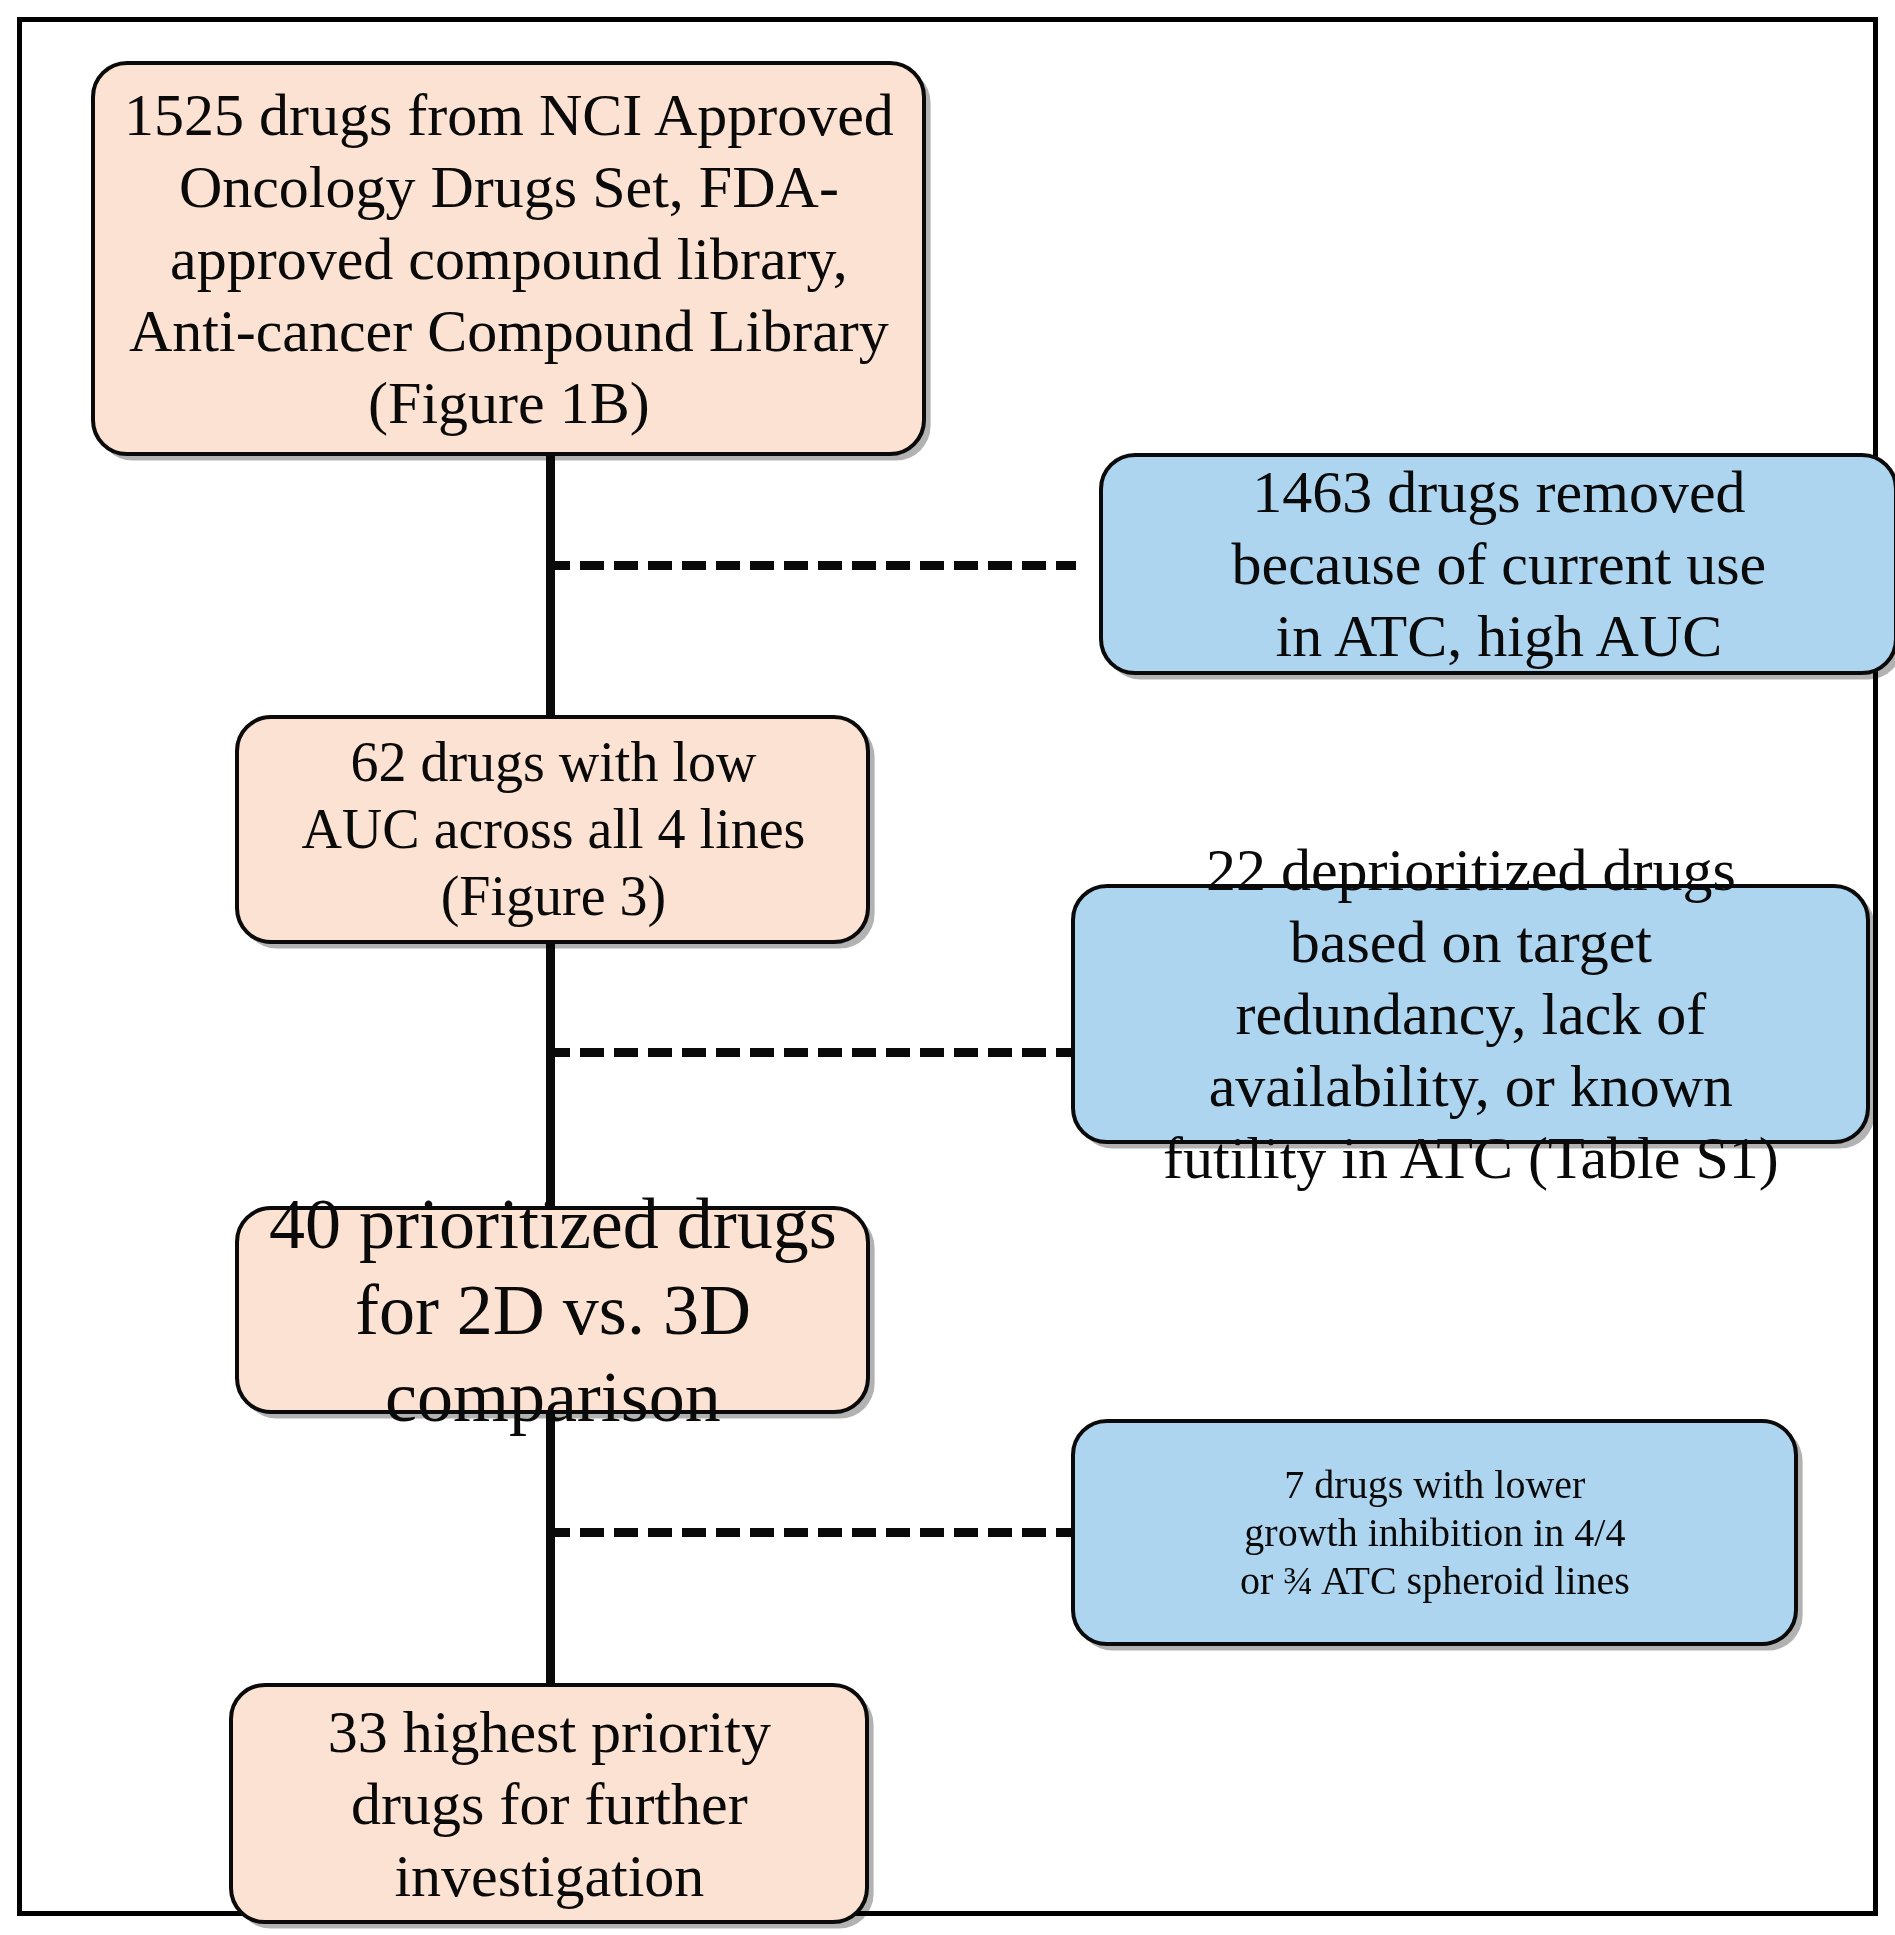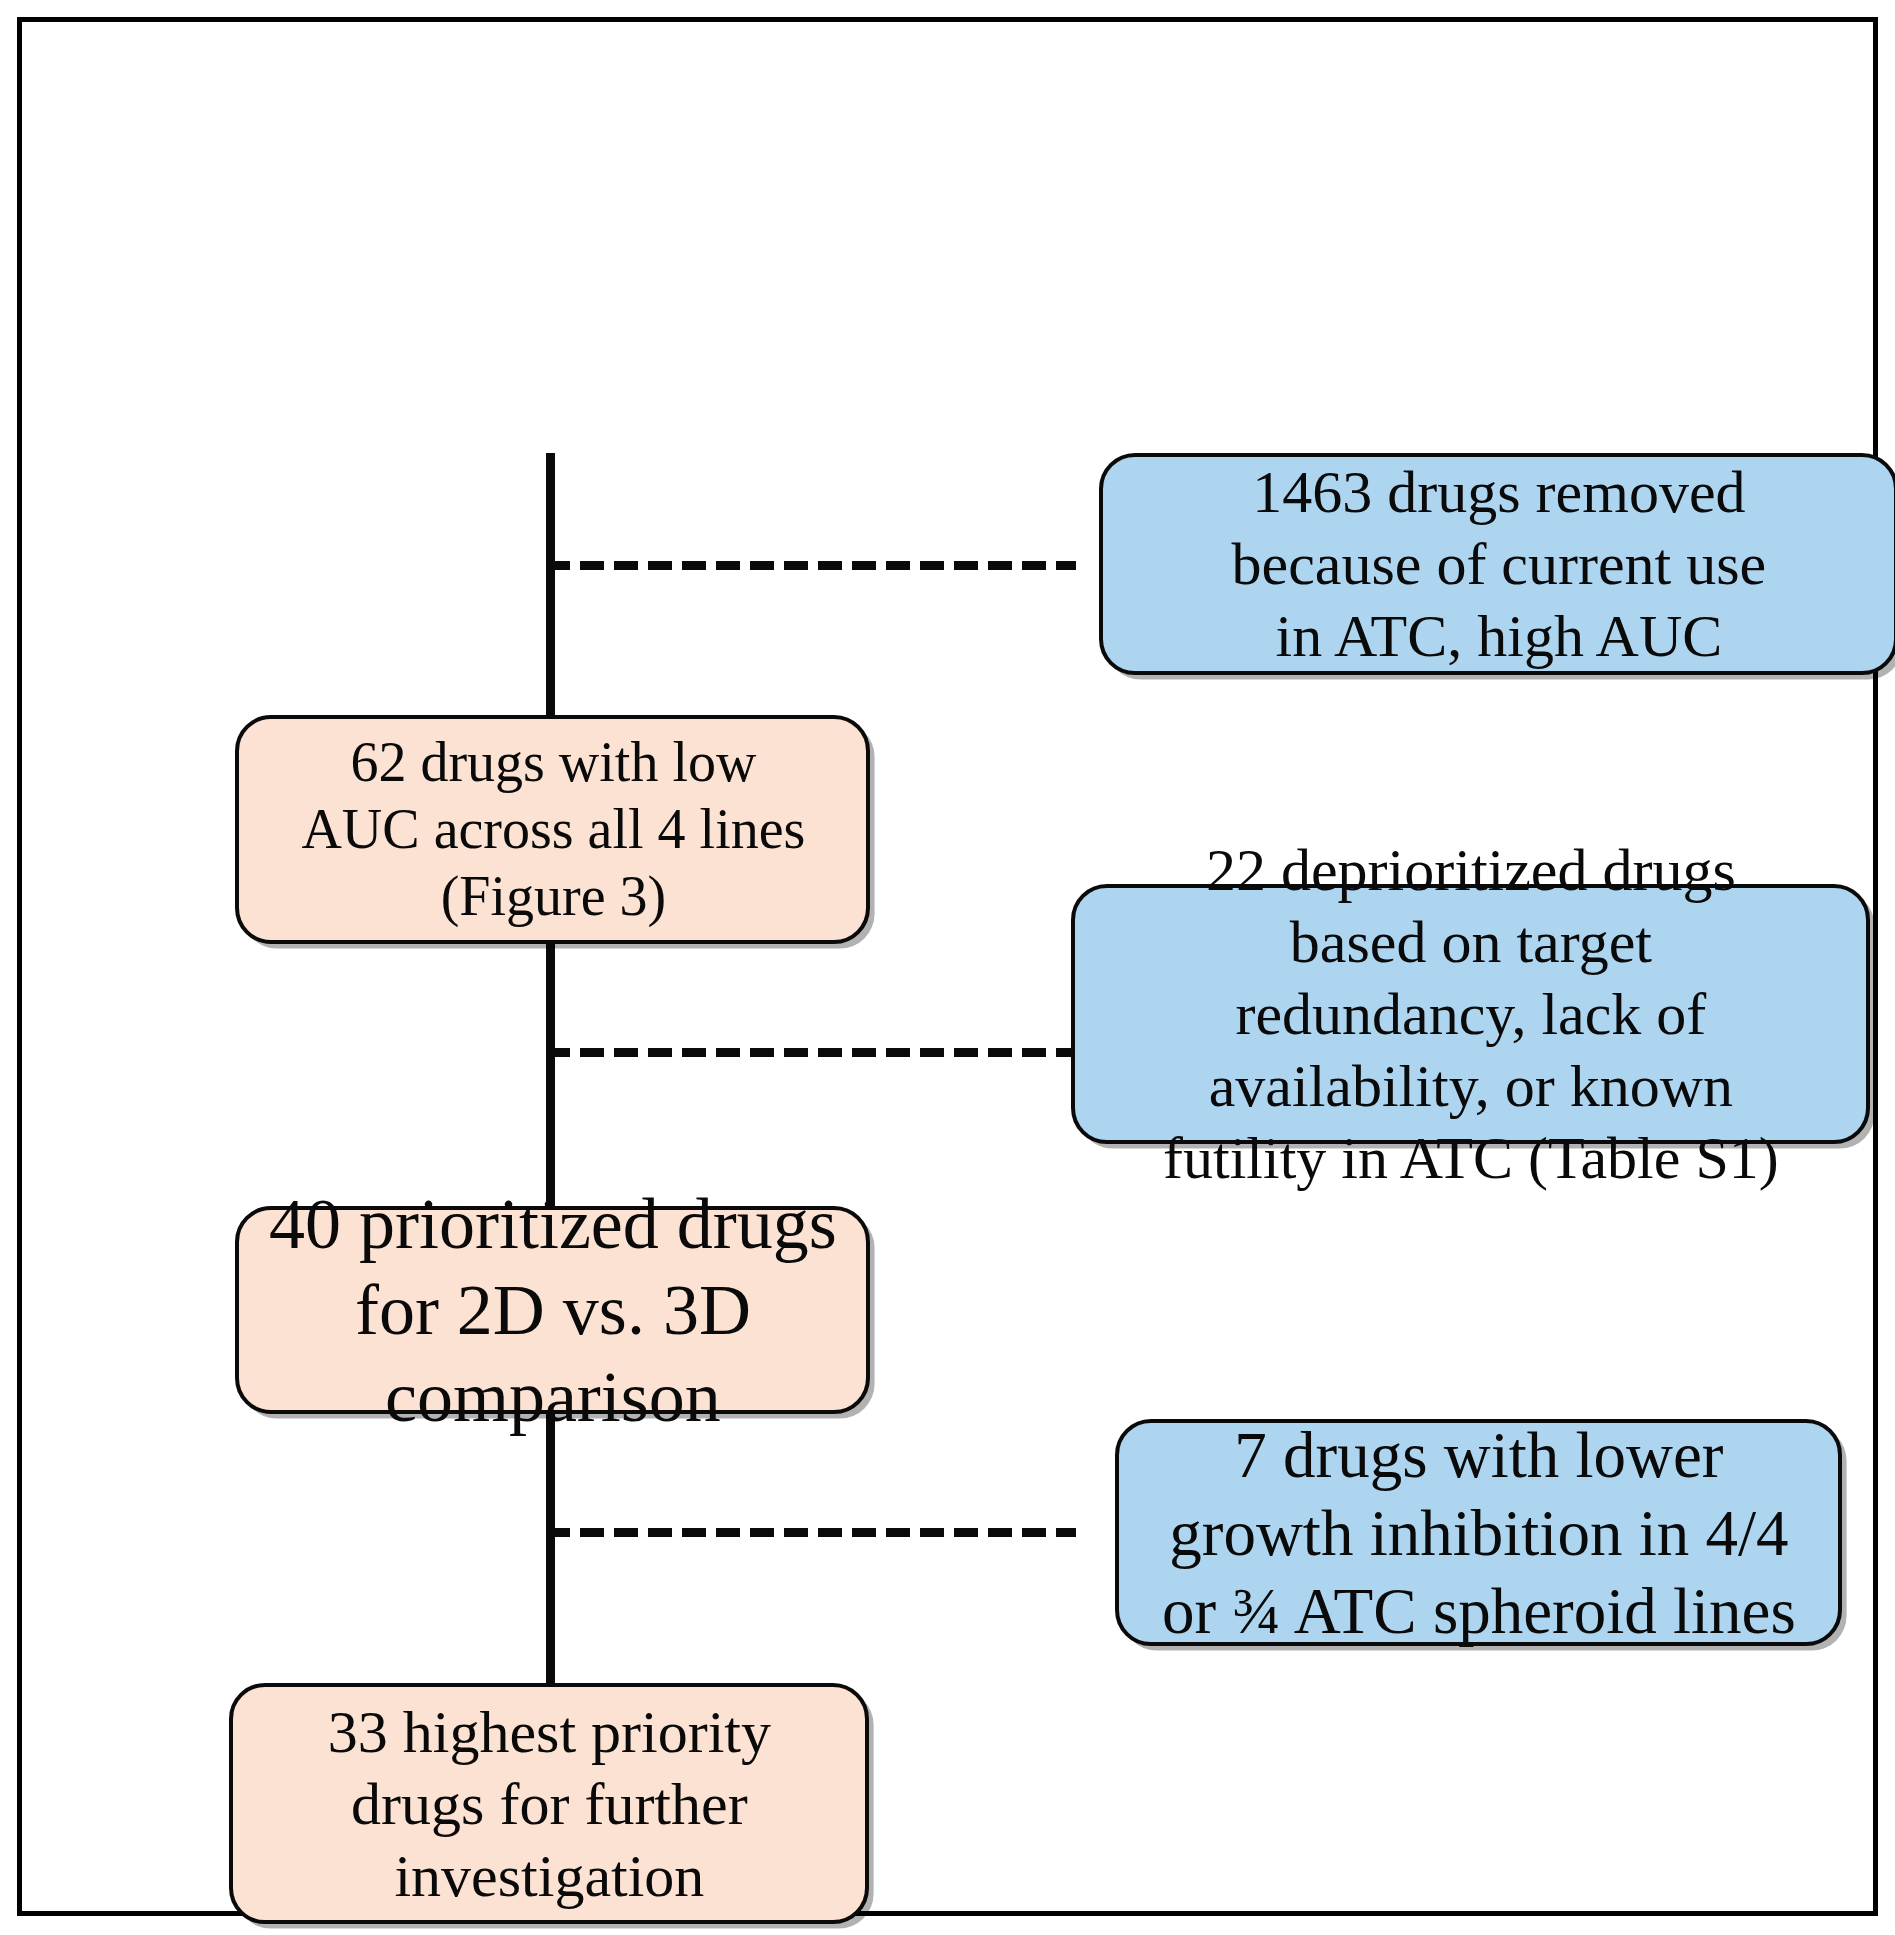--- a/index.html
+++ b/index.html
@@ -56,21 +56,21 @@
   .node.blue { background: #AED5F0; }
 
   
   #node-source      { left: 69px;  top: 39px;   width: 835px; height: 395px;  font-size: 60px; }
   #node-lowauc      { left: 213px;  top: 693px; width: 635px; height: 229px;  font-size: 56px; padding-left: 16px; }
   #node-prioritized { left: 213px;  top: 1184px; width: 635px; height: 208px;  font-size: 72px; }
   #node-highest     { left: 207px;  top: 1661px; width: 640px; height: 241px;  font-size: 60px; }
 
   #node-removed     { left: 1049px; top: 431px;  width: 799px; height: 222px;  font-size: 60px; margin-left: 28px; }
   #node-deprior     { left: 1049px; top: 862px; width: 799px; height: 260px;  font-size: 60px; }
-  #node-lowerinhib  { left: 1049px; top: 1397px; width: 727px; height: 227px;  font-size: 65px; margin-left: 44px; }
+  #node-lowerinhib  { left: 1049px; top: 1397px; width: 727px; height: 227px;  font-size: 40px; }
 
   
   .spine {
     position: absolute;
     width: 8.7px;
     background: #0a0a0a;
     left: 524px;
   }
   #spine-1 { top: 431px;  height: 266px; }
   #spine-2 { top: 917px; height: 271px; }
@@ -98,20 +98,27 @@
   <div id="frame">
 
     <div class="spine" id="spine-1"></div>
     <div class="spine" id="spine-2"></div>
     <div class="spine" id="spine-3"></div>
 
     <div class="dashed" id="dash-1"></div>
     <div class="dashed" id="dash-2"></div>
     <div class="dashed" id="dash-3"></div>
 
+    <div class="node pink" id="node-source">
+      <span class="txt">1525 drugs from NCI Approved
+Oncology Drugs Set, FDA-
+approved compound library,
+Anti-cancer Compound Library
+(Figure 1B)</span>
+    </div>
 
     <div class="node pink" id="node-lowauc">
       <span class="txt">62 drugs with low
 AUC across all 4 lines
 (Figure 3)</span>
     </div>
 
     <div class="node pink" id="node-prioritized">
       <span class="txt">40 prioritized drugs
 for 2D vs. 3D

